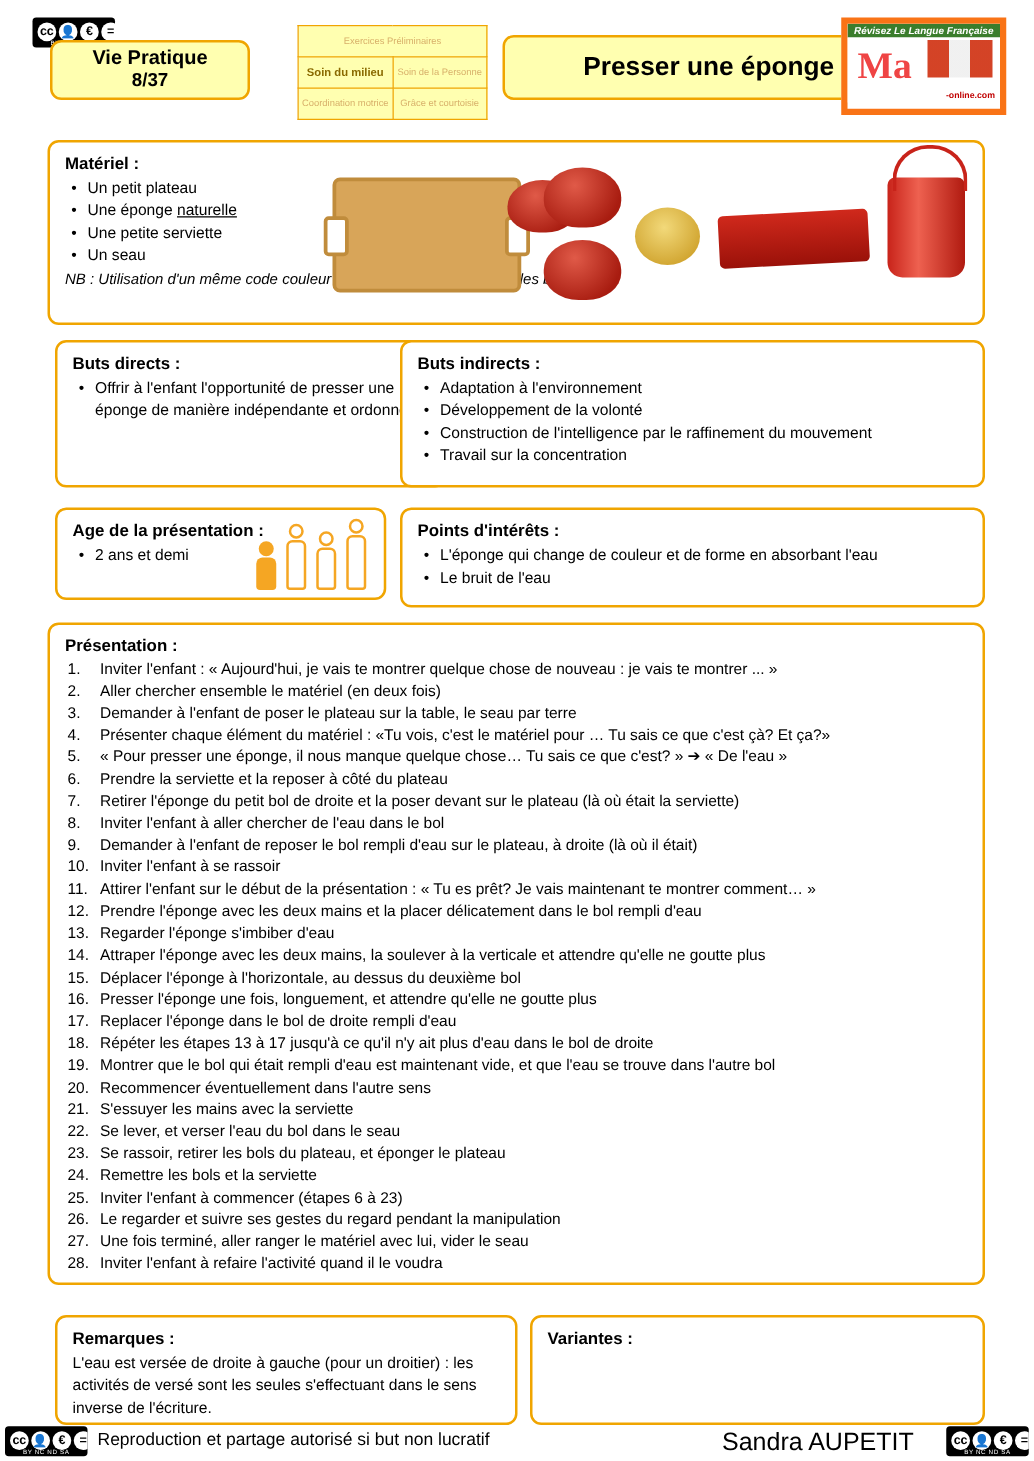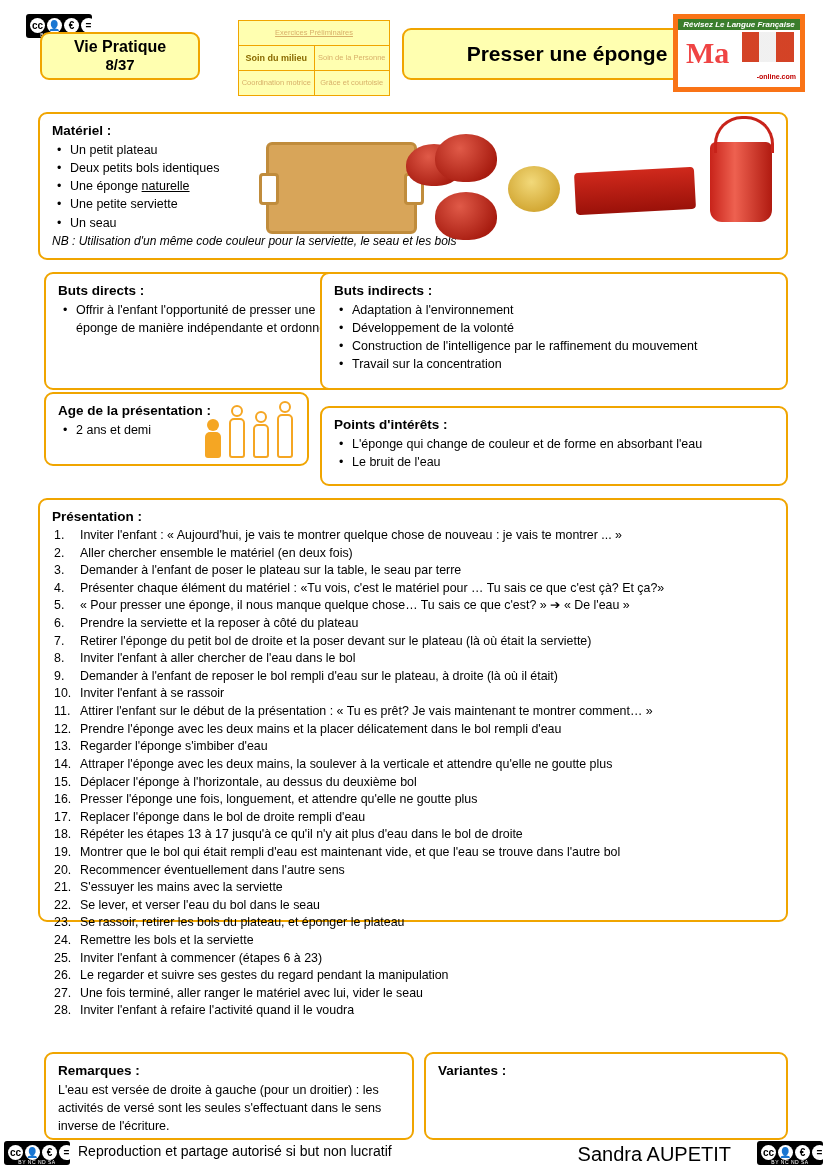--- a/index.html
+++ b/index.html
@@ -64,21 +64,20 @@
     text-align: center;
     vertical-align: middle;
     font-size: 7.5px;
     color: #d8b06a;
     background: #ffffb0;
     padding: 1px 2px;
     line-height: 1.15;
   }
   .cat-table td.span2 {
     width: 100%;
-    text-decoration: underline;
   }
   .cat-table td.active {
     color: #8a6a00;
     font-weight: bold;
     font-size: 9px;
   }
   .main-title {
     position: absolute;
     left: 380px;
     top: 20px;
@@ -262,21 +261,21 @@
     border: 3px solid #c8231a;
     border-bottom: none;
     border-radius: 28px 28px 0 0;
   }
 
   
   #buts-directs { left: 44px; top: 272px; width: 313px; height: 118px; }
   #buts-indirects { left: 320px; top: 272px; width: 468px; height: 118px; }
 
   
-  #age { left: 44px; top: 392px; width: 265px; height: 74px; }
+  #age { left: 44px; top: 406px; width: 265px; height: 74px; }
   #points { left: 320px; top: 406px; width: 468px; height: 80px; }
   .family {
     position: absolute;
     right: 8px;
     top: 4px;
     width: 96px;
     height: 62px;
   }
   .fig {
     position: absolute;
@@ -298,21 +297,21 @@
   .fig.p2 .head { background: #ffffff; border: 2px solid #f5a623; box-sizing: border-box; }
   .fig.p2 .body { background: #ffffff; border: 2px solid #f5a623; box-sizing: border-box; height: 40px; }
   .fig.p3 { left: 50px; }
   .fig.p3 .head { background: #ffffff; border: 2px solid #f5a623; box-sizing: border-box; }
   .fig.p3 .body { background: #ffffff; border: 2px solid #f5a623; box-sizing: border-box; height: 34px; }
   .fig.p4 { left: 74px; }
   .fig.p4 .head { background: #ffffff; border: 2px solid #f5a623; box-sizing: border-box; }
   .fig.p4 .body { background: #ffffff; border: 2px solid #f5a623; box-sizing: border-box; height: 44px; }
 
   
-  #presentation { left: 38px; top: 498px; width: 750px; height: 424px; }
+  #presentation { left: 38px; top: 498px; width: 750px; height: 530px; }
   ol.steps {
     margin: 0;
     padding: 0;
     list-style: none;
     counter-reset: step;
   }
   ol.steps li {
     position: relative;
     font-size: 12.4px;
     line-height: 1.42;
@@ -448,21 +447,20 @@
         <span class="logo-url">-online.com</span>
       </div>
     </div>
   </div>
 
   <div class="box" id="materiel">
     <div class="box-inner">
       <h3>Matériel :</h3>
       <ul class="bullets">
         <li>Un petit plateau</li>
-        <li>Deux petits bols identiques</li>
         <li><span>Une éponge </span><u class="u">naturelle</u></li>
         <li>Une petite serviette</li>
         <li>Un seau</li>
       </ul>
       <div class="nb">NB : Utilisation d'un même code couleur pour la serviette, le seau et les bols</div>
     </div>
     <div class="photos">
       <div class="tray"></div>
       <div class="bowl b3"></div>
       <div class="bowl b1"></div>

